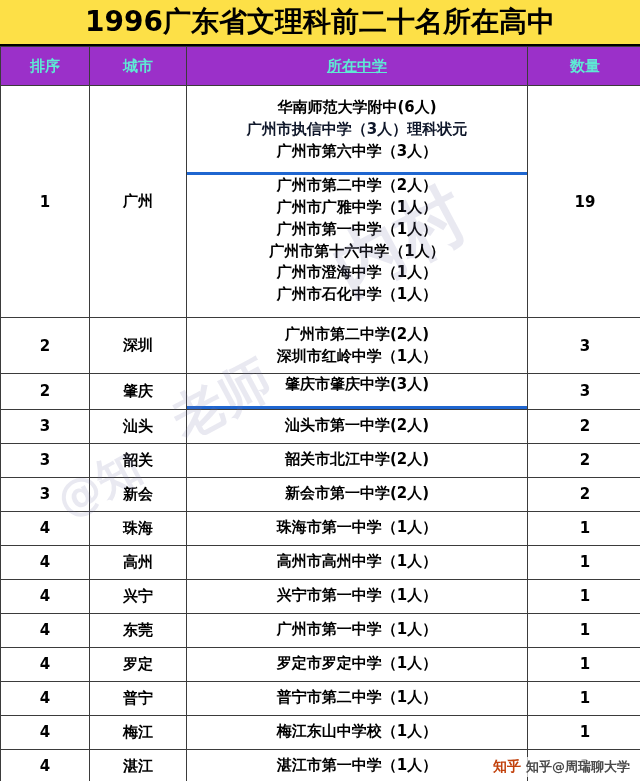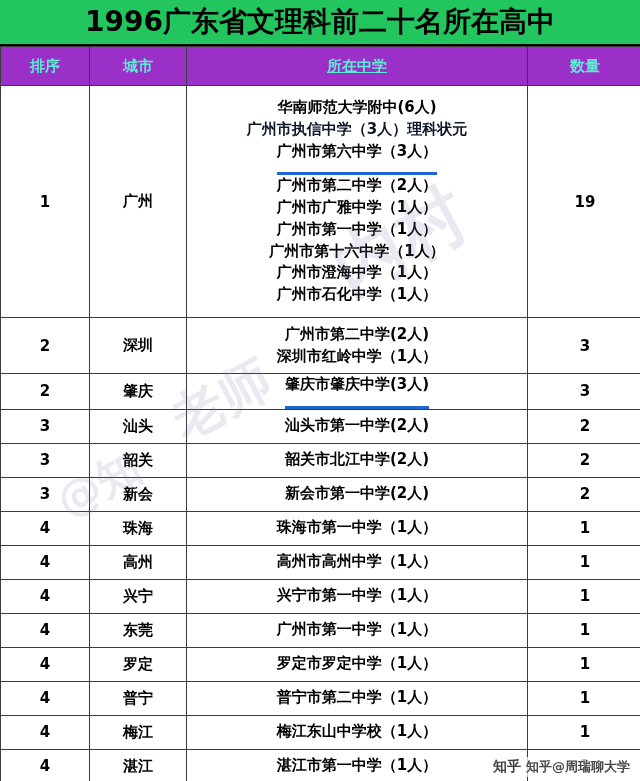--- a/index.html
+++ b/index.html
@@ -43,21 +43,21 @@
   .wm-2 { left: 170px; top: 365px; font-size: 52px; }
   .wm-3 { left: 55px;  top: 455px; font-size: 44px; }
 
   
   .title-bar {
     height: 44px;
     border-bottom: 2px solid #000;
     display: flex;
     align-items: center;
     justify-content: center;
-    background: #22c55e;
+    background: #fde047;
   }
   .title-text {
     font-size: 28px;
     font-weight: bold;
     letter-spacing: 0px;
     line-height: 1;
   }
 
   table.grid {
     width: 640px;
@@ -89,21 +89,20 @@
   td.rank, td.city, td.count {
     font-size: 17px;
     font-weight: bold;
   }
   td.school {
     padding: 4px 0;
   }
   .school-list {
     display: flex;
     flex-direction: column;
-    align-items: center;
     gap: 0;
   }
   .school-line {
     font-size: 15px;
     font-weight: bold;
     line-height: 1.45;
     white-space: nowrap;
   }
   .school-line.red { color: #0f172a; }
   .school-line.underline {
@@ -125,21 +124,21 @@
     z-index: 10;
     color: #4a4a4a;
     font-size: 13px;
     font-weight: bold;
     background: rgba(255,255,255,0.72);
     padding: 1px 4px;
     border-radius: 2px;
   }
   .zhihu-mark {
     display: inline-block;
-    color: #404040;
+    color: #c2410c;
     font-size: 14px;
     font-weight: bold;
   }
 </style>
 </head>
 <body>
 
 <div class="page">
 
   <div class="watermark">

